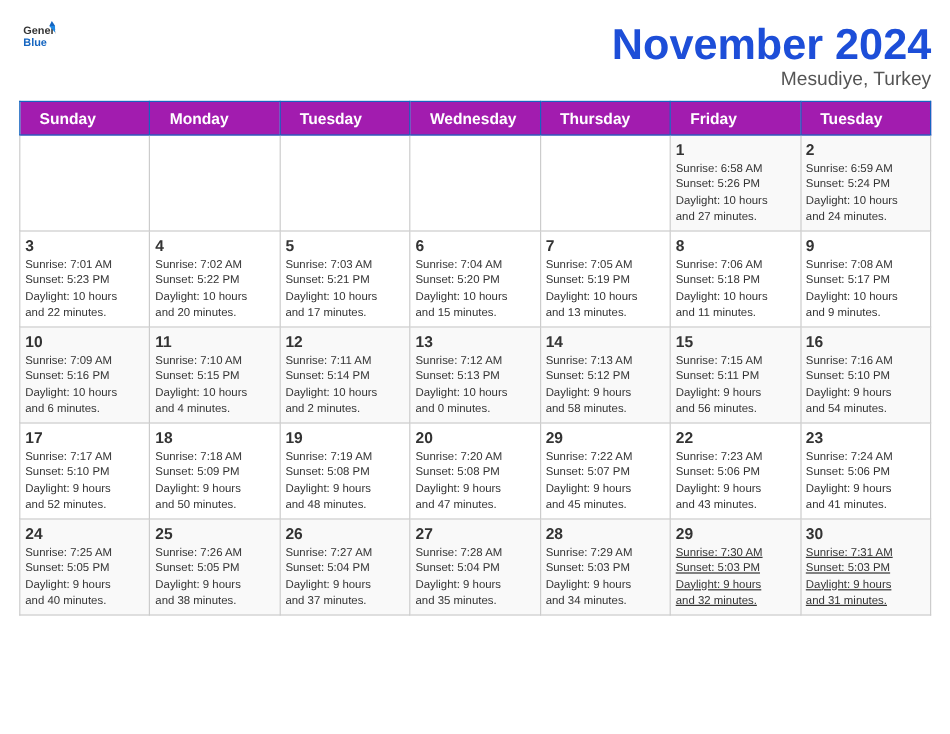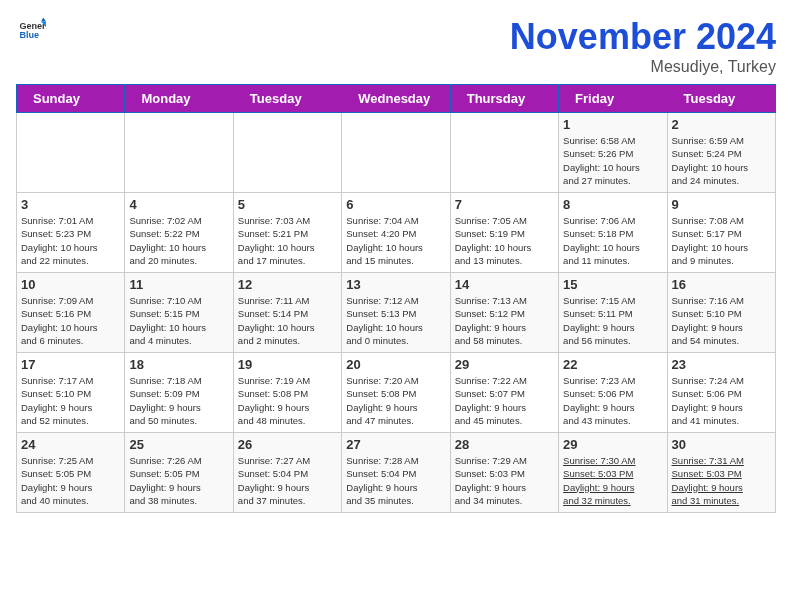--- a/index.html
+++ b/index.html
@@ -149,21 +149,21 @@
         <td>
           <span class="day-num">5</span>
           <div class="day-info" style="white-space: pre-line;">Sunrise: 7:03 AM
 Sunset: 5:21 PM
 Daylight: 10 hours
 and 17 minutes.</div>
         </td>
         <td>
           <span class="day-num">6</span>
           <div class="day-info" style="white-space: pre-line;">Sunrise: 7:04 AM
-Sunset: 4:20 PM
+Sunset: 5:20 PM
 Daylight: 10 hours
 and 15 minutes.</div>
         </td>
         <td>
           <span class="day-num">7</span>
           <div class="day-info" style="white-space: pre-line;">Sunrise: 7:05 AM
 Sunset: 5:19 PM
 Daylight: 10 hours
 and 13 minutes.</div>
         </td>

